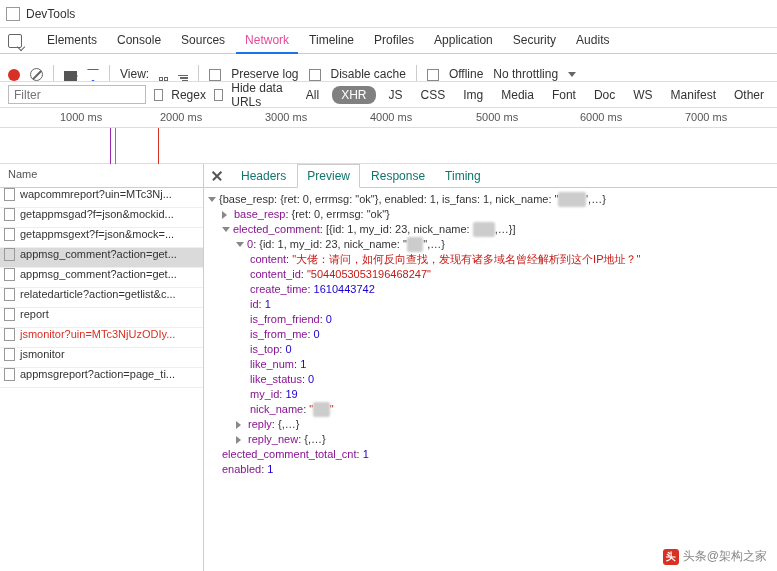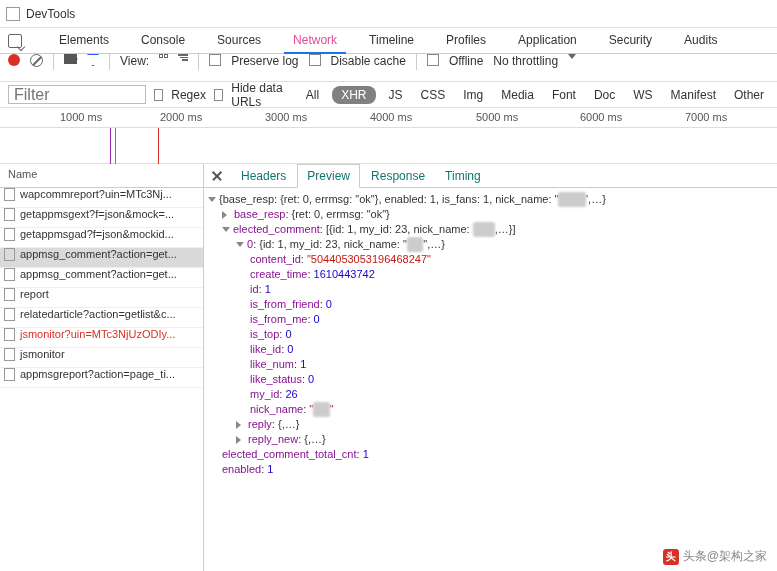--- a/index.html
+++ b/index.html
@@ -1,42 +1,42 @@
 <!DOCTYPE html>
 <html><head>
 <meta charset="utf-8">
 <style>
 *{margin:0;padding:0;box-sizing:border-box;font-family:"Segoe UI",Arial,sans-serif}
 body{width:777px;height:571px;font-size:12px;color:#333;background:#fff;overflow:hidden;position:relative}
 .titlebar{height:28px;border-bottom:1px solid #ddd;display:flex;align-items:center;padding:0 6px;gap:6px}
 .app-icon{width:14px;height:14px;border:1px solid #999;display:inline-block}
-.tabs{height:26px;border-bottom:1px solid #ccc;display:flex;align-items:center;padding:0 8px;gap:14px}
+.tabs{height:26px;border-bottom:1px solid #ccc;display:flex;align-items:center;padding:0 8px;gap:2px}
 .inspect-icon{width:14px;height:14px;border:1px solid #666;border-radius:2px;margin-right:14px;position:relative}
 .inspect-icon::after{content:'';position:absolute;width:5px;height:5px;border-right:1px solid #666;border-bottom:1px solid #666;transform:rotate(45deg);right:-3px;bottom:-3px}
 .tab{padding:5px 9px;color:#333;cursor:pointer;border-bottom:2px solid transparent}
 .tab.active{border-bottom:2px solid #1a73e8;color:#ec4899}
-.toolbar{height:28px;border-bottom:1px solid #ddd;display:flex;align-items:flex-start;padding:0 8px;gap:10px}
+.toolbar{height:28px;border-bottom:1px solid #ddd;display:flex;align-items:flex-end;padding:0 8px;gap:10px}
 .rec{width:12px;height:12px;background:#d93025;border-radius:50%}
 .clear-icon{width:13px;height:13px;border:1.5px solid #666;border-radius:50%;position:relative}
 .clear-icon::after{content:'';position:absolute;width:12px;height:1.5px;background:#666;transform:rotate(-45deg);top:5px;left:0}
 .cam{width:13px;height:10px;background:#555;position:relative}
 .cam::after{content:'';position:absolute;right:-4px;top:2px;border:3px solid transparent;border-left:4px solid #555}
 .funnel{width:12px;height:12px;border:1.5px solid #2962ff;clip-path:polygon(0 0,100% 0,60% 50%,60% 100%,40% 100%,40% 50%)}
 .cbox{width:12px;height:12px;border:1px solid #888;background:#fff}
 .squares{display:inline-flex;gap:1px}
 .squares span{width:4px;height:4px;border:1px solid #666}
 .waterfall{display:inline-flex;flex-direction:column;gap:1px}
 .waterfall span{height:1.5px;background:#666}
 .waterfall span:nth-child(1){width:10px}
 .waterfall span:nth-child(2){width:8px;margin-left:2px}
 .waterfall span:nth-child(3){width:6px;margin-left:4px}
 .tri{width:0;height:0;border:4px solid transparent;border-top:5px solid #666}
 .sep{width:1px;height:16px;background:#ccc}
 .filterbar{height:26px;border-bottom:1px solid #ddd;display:flex;align-items:center;padding:0 8px;gap:8px}
-.filter-input{width:138px;height:19px;border:1px solid #bbb;padding:0 5px;font-size:16px;color:#888}
+.filter-input{width:138px;height:19px;border:1px solid #bbb;padding:0 5px;font-size:12px;color:#888}
 .ftype{padding:2px 5px;cursor:pointer}
 .ftype.active{background:#808080;color:#fff;border-radius:8px;padding:2px 9px}
 .timeline{height:56px;border-bottom:1px solid #ddd;position:relative}
 .ruler{height:20px;border-bottom:1px solid #ddd;position:relative}
 .tick{position:absolute;top:3px;font-size:11px;color:#555}
 .tl-body{height:36px;position:relative}
 .tl-bar{position:absolute;top:0;bottom:0;width:1px}
 .content-area{display:flex;height:calc(571px - 164px)}
 .sidebar{width:204px;border-right:1px solid #ccc;display:flex;flex-direction:column}
 .side-head{height:24px;border-bottom:1px solid #ccc;padding:4px 8px;color:#555;font-size:11px}
@@ -155,41 +155,41 @@
 <div class="content-area">
   <div class="sidebar">
     <div class="side-head">Name</div>
     <div class="request-list" id="reqlist">
         <div class="request-item">
           <span class="doc-icon"></span>
           <span>wapcommreport?uin=MTc3Nj...</span>
         </div>
         <div class="request-item">
           <span class="doc-icon"></span>
+          <span>getappmsgad?f=json&amp;mockid...</span>
+        </div>
+        <div class="request-item">
+          <span class="doc-icon"></span>
           <span>getappmsgext?f=json&amp;mock=...</span>
         </div>
-        <div class="request-item">
-          <span class="doc-icon"></span>
-          <span>getappmsgad?f=json&amp;mockid...</span>
-        </div>
         <div class="request-item selected">
           <span class="doc-icon"></span>
           <span>appmsg_comment?action=get...</span>
         </div>
         <div class="request-item">
           <span class="doc-icon"></span>
           <span>appmsg_comment?action=get...</span>
         </div>
         <div class="request-item">
           <span class="doc-icon"></span>
+          <span>relatedarticle?action=getlist&amp;c...</span>
+        </div>
+        <div class="request-item">
+          <span class="doc-icon"></span>
           <span>report</span>
-        </div>
-        <div class="request-item">
-          <span class="doc-icon"></span>
-          <span>relatedarticle?action=getlist&amp;c...</span>
         </div>
         <div class="request-item error">
           <span class="doc-icon"></span>
           <span>jsmonitor?uin=MTc3NjUzODIy...</span>
         </div>
         <div class="request-item">
           <span class="doc-icon"></span>
           <span>jsmonitor</span>
         </div>
         <div class="request-item">
@@ -204,30 +204,30 @@
       <span class="dtab">Headers</span>
       <span class="dtab active">Preview</span>
       <span class="dtab">Response</span>
       <span class="dtab">Timing</span>
     </div>
     <div class="preview">
 <span class="line"><span class="arr open"></span><span>{base_resp: {ret: 0, errmsg: "ok"}, enabled: 1, is_fans: 1, nick_name: "</span><span class="blur">xxxxx</span><span>',…}</span></span>
 <span class="line i1"><span class="arr closed"></span><span class="key">base_resp</span>: <span>{ret: 0, errmsg: "ok"}</span></span>
 <span class="line i1"><span class="arr open"></span><span class="key">elected_comment</span>: <span>[{id: 1, my_id: 23, nick_name: </span><span class="blur">xxxx</span><span>,…}]</span></span>
 <span class="line i2"><span class="arr open"></span><span class="key">0</span>: <span>{id: 1, my_id: 23, nick_name: "</span><span class="blur">xxx</span><span>",…}</span></span>
+<span class="line i3"><span class="key">content</span>: <span class="str">"大佬：请问，如何反向查找，发现有诸多域名曾经解析到这个IP地址？"</span></span>
 <span class="line i3"><span class="key">content_id</span>: <span class="str">"5044053053196468247"</span></span>
 <span class="line i3"><span class="key">create_time</span>: <span class="num">1610443742</span></span>
 <span class="line i3"><span class="key">id</span>: <span class="num">1</span></span>
 <span class="line i3"><span class="key">is_from_friend</span>: <span class="num">0</span></span>
 <span class="line i3"><span class="key">is_from_me</span>: <span class="num">0</span></span>
 <span class="line i3"><span class="key">is_top</span>: <span class="num">0</span></span>
-<span class="line i3"><span class="key">like_id</span>: <span class="num">0</span></span>
 <span class="line i3"><span class="key">like_num</span>: <span class="num">1</span></span>
 <span class="line i3"><span class="key">like_status</span>: <span class="num">0</span></span>
-<span class="line i3"><span class="key">my_id</span>: <span class="num">26</span></span>
+<span class="line i3"><span class="key">my_id</span>: <span class="num">19</span></span>
 <span class="line i3"><span class="key">nick_name</span>: <span class="str">"</span><span class="blur">xxx</span><span class="str">"</span></span>
 <span class="line i2"><span class="arr closed"></span><span class="key">reply</span>: <span>{,…}</span></span>
 <span class="line i2"><span class="arr closed"></span><span class="key">reply_new</span>: <span>{,…}</span></span>
 <span class="line i1"><span class="key">elected_comment_total_cnt</span>: <span class="num">1</span></span>
 <span class="line i1"><span class="key">enabled</span>: <span class="num">1</span></span>
     </div>
   </div>
 </div>
 
 <div class="watermark">

